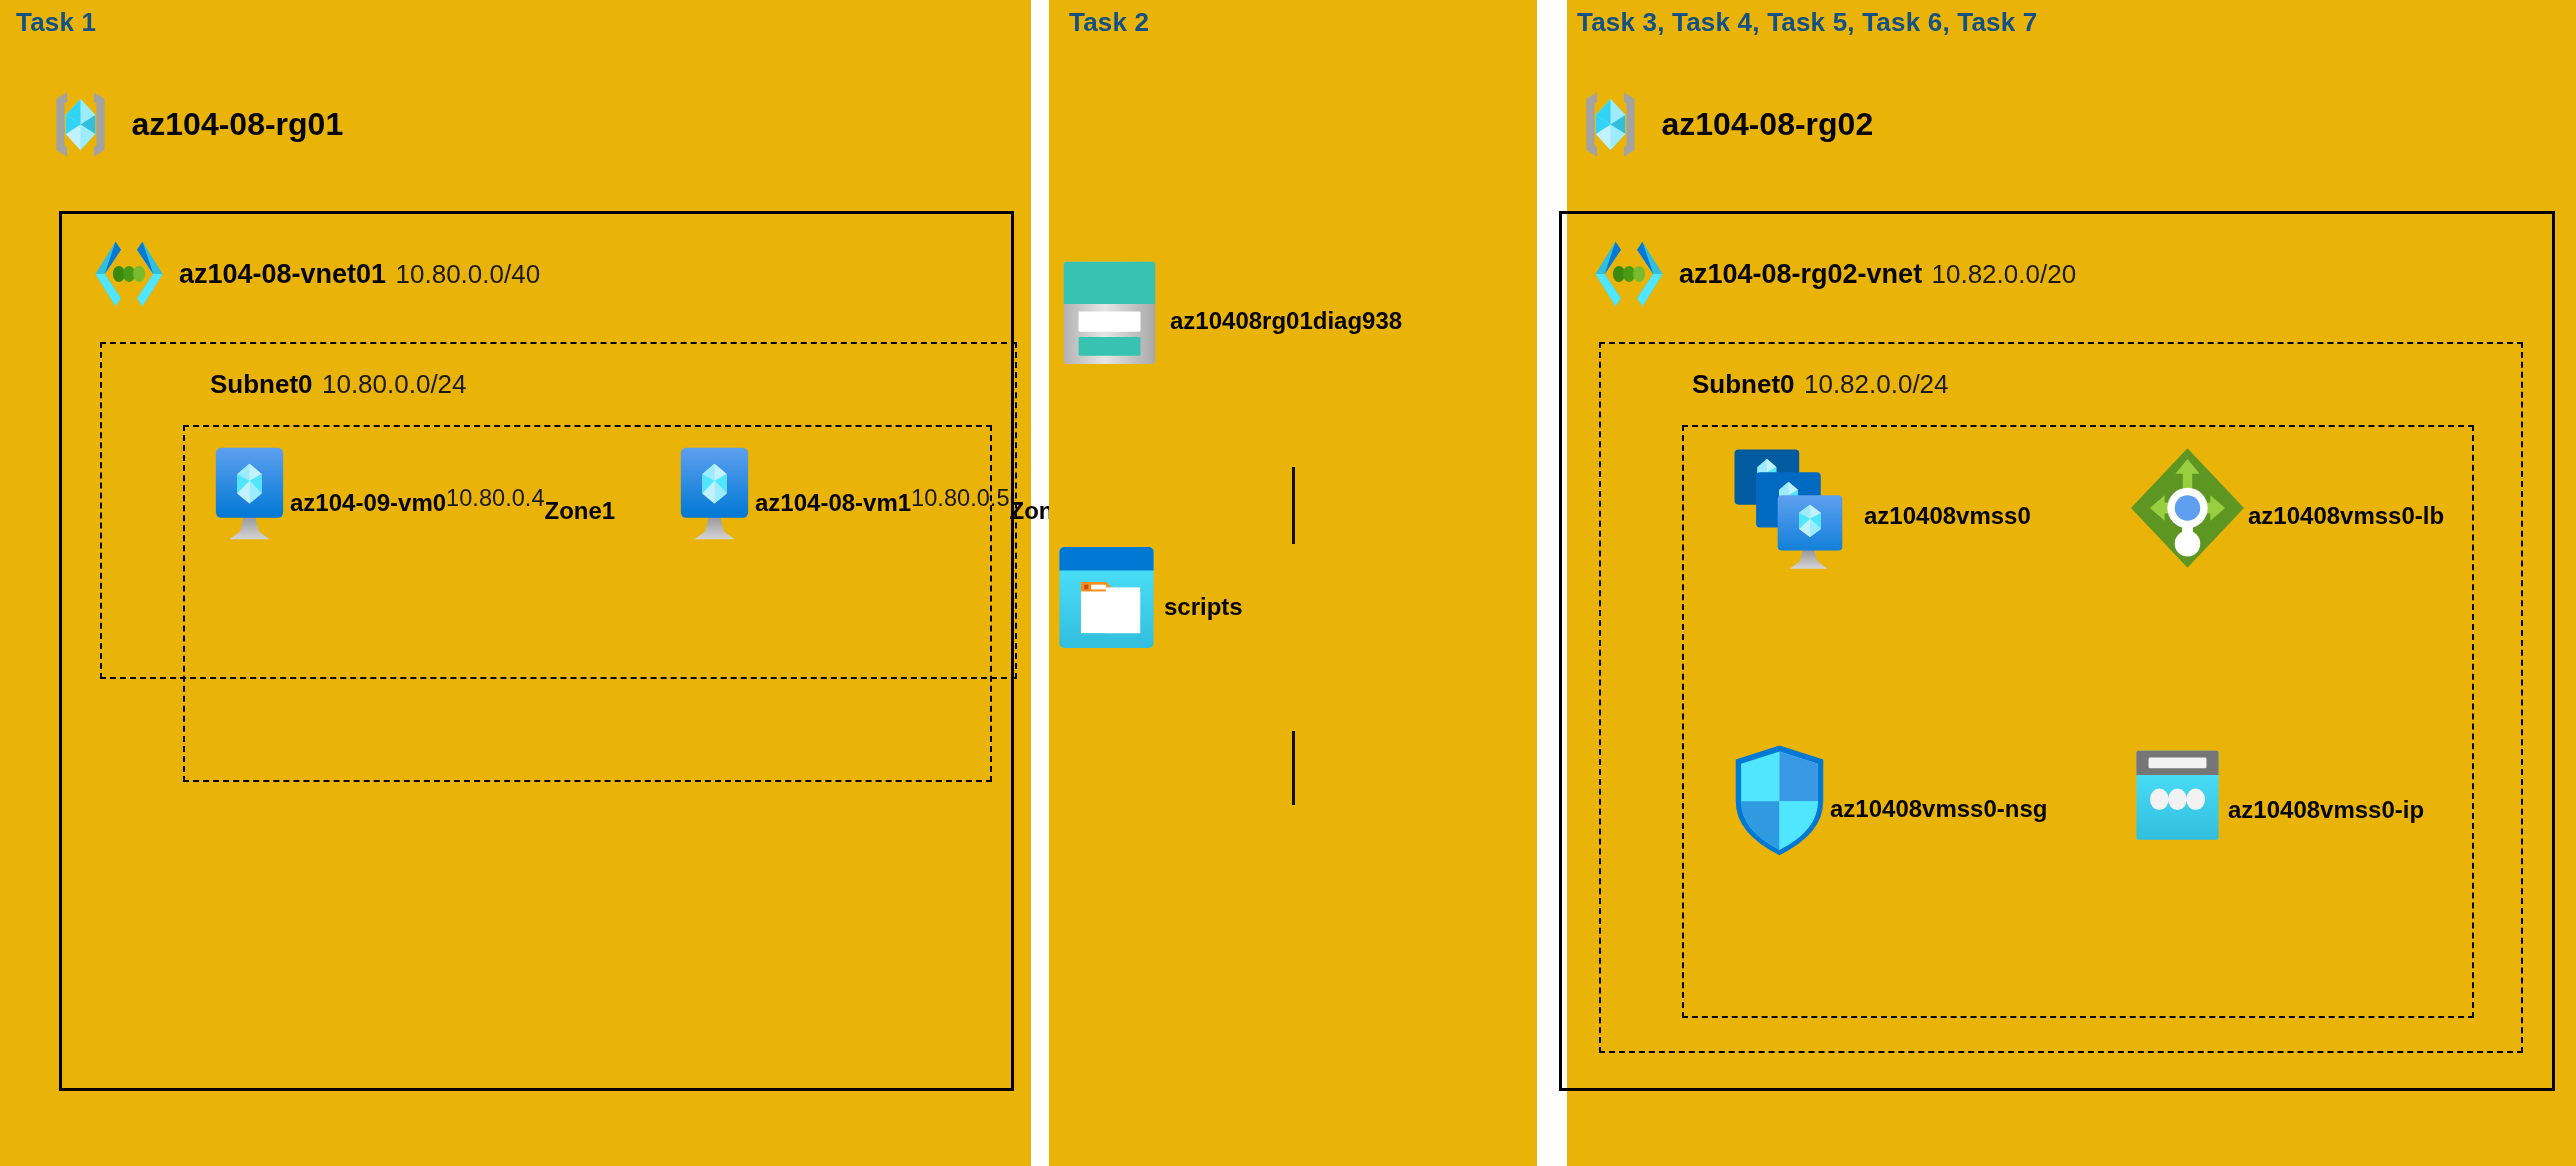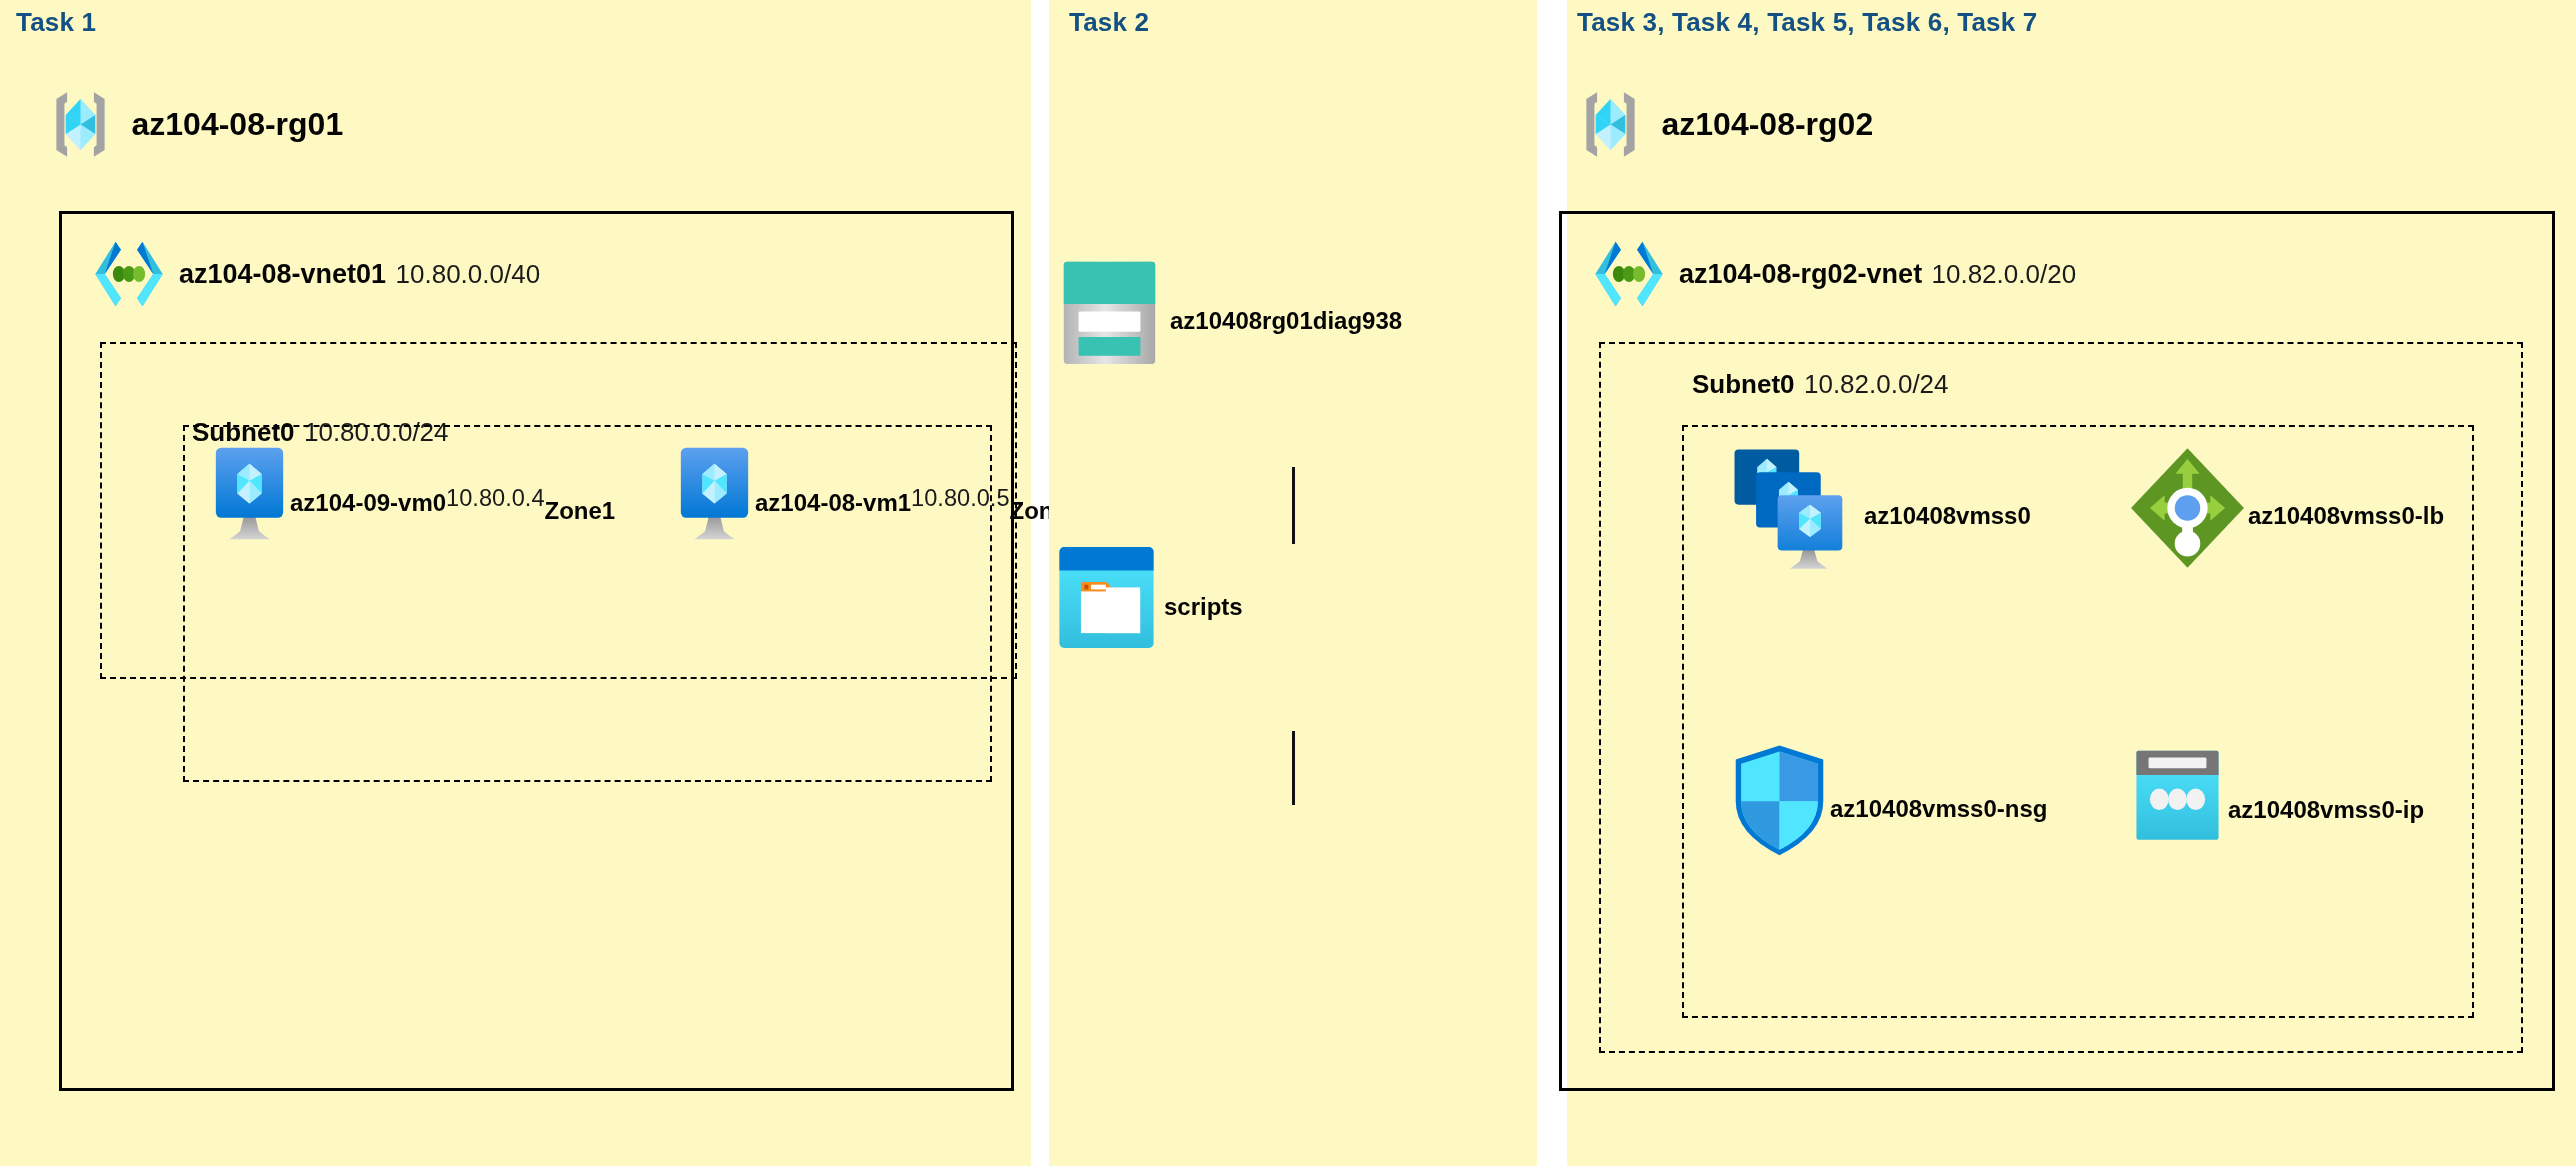--- a/index.html
+++ b/index.html
@@ -1,19 +1,19 @@
 <!DOCTYPE html>
 <html style="font-size:10.8px"><head>
 <meta charset="utf-8">
 <style>
   html,body{margin:0;padding:0;background:#ffffff;}
   body{width:2576px;height:1166px;position:relative;overflow:hidden;
        font-family:"Liberation Sans","DejaVu Sans",sans-serif;}
 
-  .panel{position:absolute;background:#fef9c3;}
+  .panel{position:absolute;background:#eab308;}
   #panel-task1{left:0;top:0;width:1031px;height:1166px;}
   #panel-task2{left:1049px;top:0;width:488px;height:1166px;}
   #panel-task3{left:1567px;top:0;width:1009px;height:1166px;}
 
   .task-label{position:absolute;color:#135184;font-weight:bold;font-size:26px;
               letter-spacing:0.2px;white-space:nowrap;}
 
   .rg-block{position:absolute;display:flex;align-items:center;gap:17.5px;}
   .rg-name{font-size:32px;font-weight:bold;color:#050505;white-space:nowrap;text-align:center;}
 
@@ -74,21 +74,21 @@
         <ellipse cx="37" cy="52" rx="9" ry="12" fill="#3b8a0e"></ellipse>
         <ellipse cx="52" cy="52" rx="9" ry="12" fill="#4a9b14"></ellipse>
         <ellipse cx="67" cy="52" rx="9" ry="12" fill="#76bc2d"></ellipse>
       </svg>
     </span>
     <span><span class="vnet-name">az104-08-vnet01</span><span class="cidr">10.80.0.0/40</span></span>
   </div>
 
   <div class="dashed-rect" style="left:100px;top:342px;width:917px;height:337px;"></div>
 
-  <div class="subnet-head" style="left:192px;top:369px;margin-top:48px;">
+  <div class="subnet-head" style="left:210px;top:369px;">
     <span class="subnet-name">Subnet0</span><span class="cidr">10.80.0.0/24</span>
   </div>
 
   <div class="dashed-rect" style="left:183px;top:425px;width:809px;height:357px;"></div>
 
   <div class="node" style="left:209px;top:445px;width:243px;">
     <span>
       <svg width="81" height="101" viewBox="0 0 120 150">
         <defs>
           <linearGradient id="vmg0" x1="0" y1="0" x2="0" y2="1">

